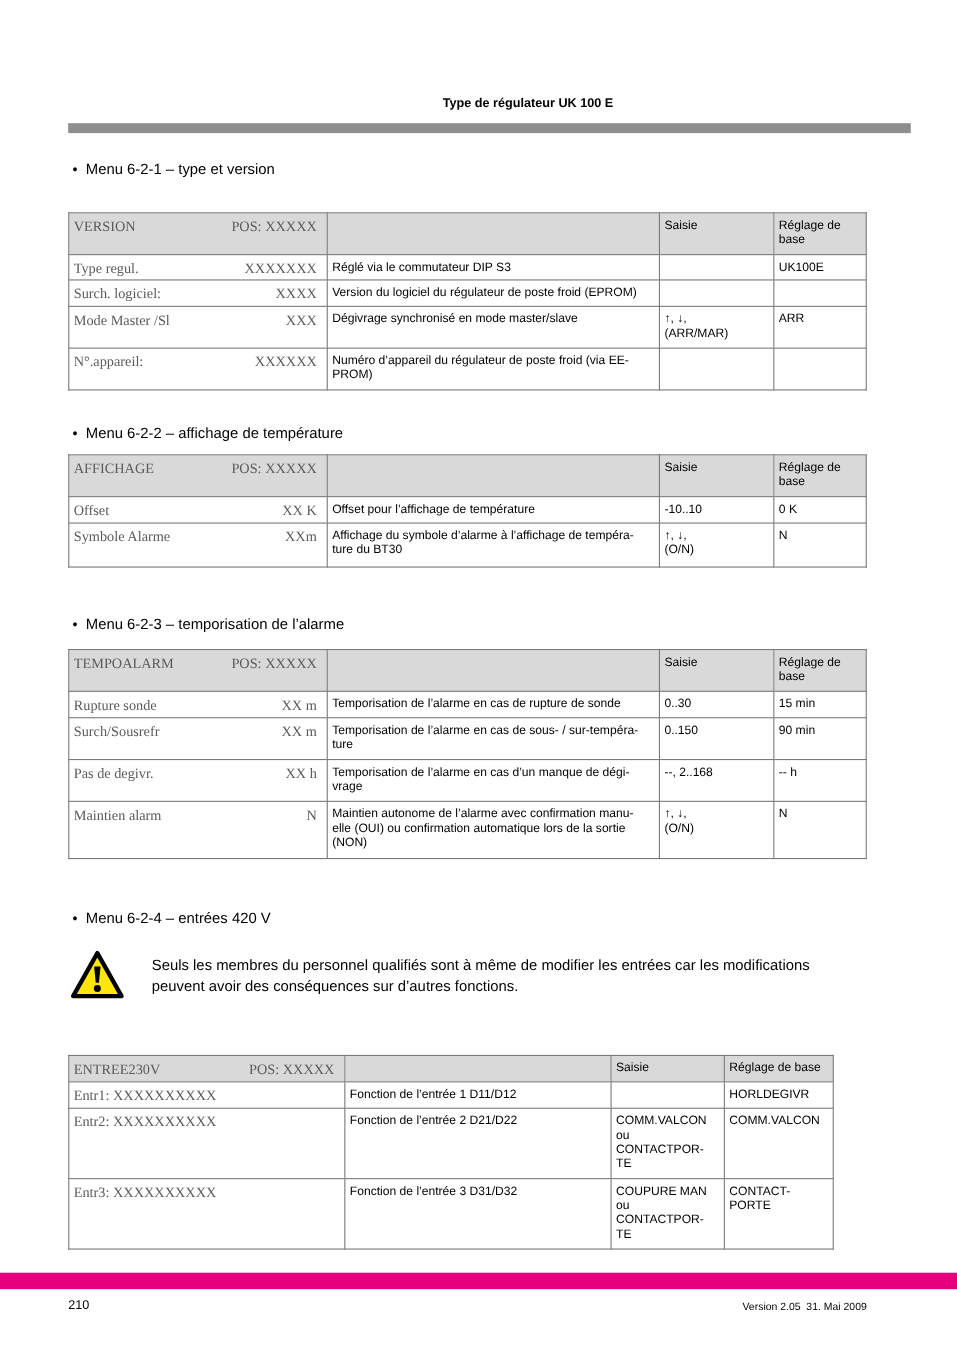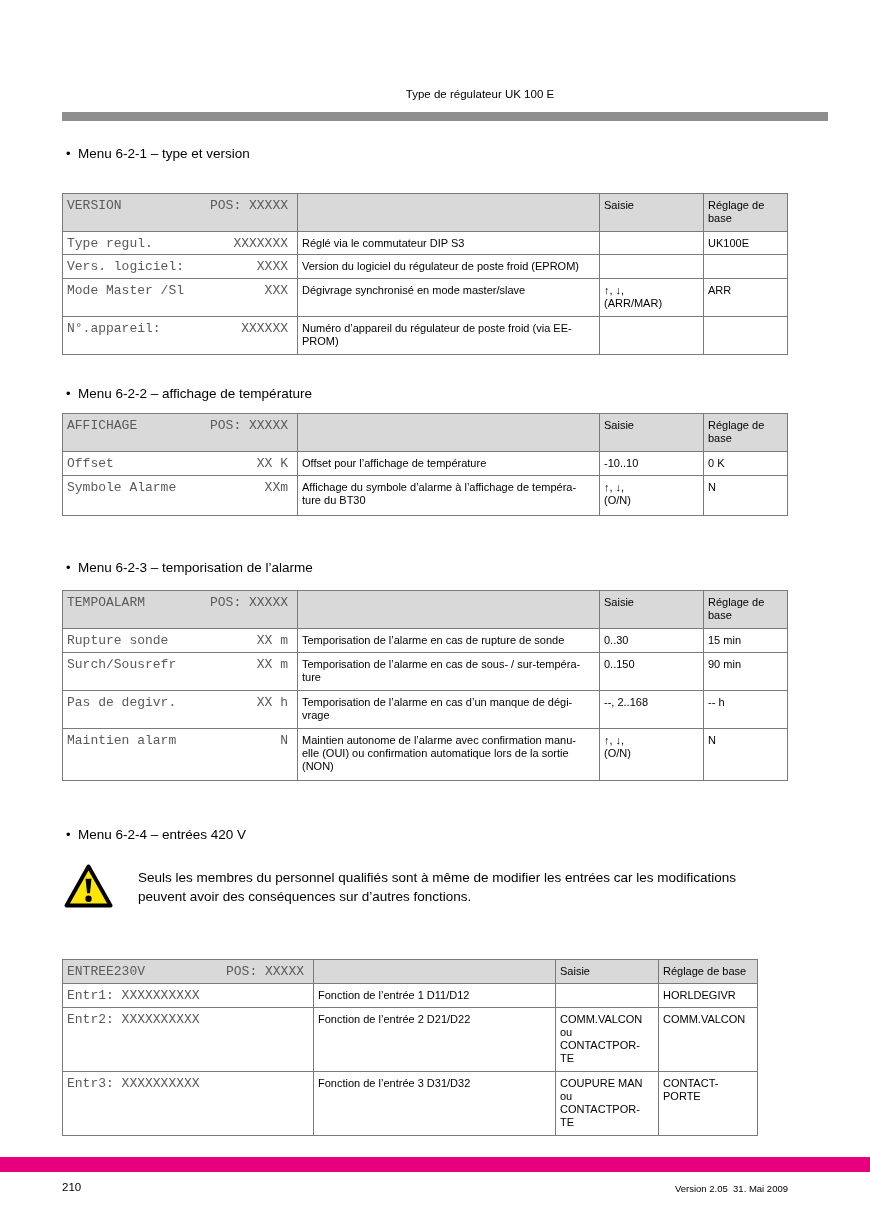--- a/index.html
+++ b/index.html
@@ -4,41 +4,41 @@
 <style>
   * { margin:0; padding:0; box-sizing:border-box; }
   html,body { background:#ffffff; }
   body {
     width:870px; height:1230px; position:relative;
     font-family:"Liberation Sans", sans-serif; color:#000;
   }
   .abs { position:absolute; }
 
   
-  .doc-title { top:88px; left:0; width:870px; text-align:center; font-size:11.5px; }
+  .doc-title { top:88px; left:0; width:870px; text-align:center; font-size:11.5px;font-weight:bold; }
   .doc-title span { position:relative; left:45px; }
   .head-rule { top:112px; left:62px; width:766px; height:9px; background:#8e8e8e; }
 
   
   .bullet { font-size:13.5px; display:flex; align-items:baseline; }
   .bullet .mark { width:12px; font-size:13px; }
   .b1 { top:146px; left:66px; }
   .b2 { top:386px; left:66px; }
   .b3 { top:560px; left:66px; }
   .b4 { top:827px; left:66px; }
 
   
   table { border-collapse:collapse; table-layout:fixed; }
   td {
     border:1px solid #7a7a7a; vertical-align:top;
     padding:5px 5px 3px 4px; font-size:11px; line-height:13px;
     white-space:pre-line; overflow:hidden;
   }
   tr.hdr td { background:#d9d9d9; }
-  .mono, .mono span { font-family:Liberation Mono, monospace; font-size:13px; color:#5a5a5a; line-height:14px; }
+  .mono, .mono span { font-family:Liberation Serif, serif; font-size:13px; color:#5a5a5a; line-height:14px; }
   .split { display:flex; justify-content:space-between; }
   .split .rt { padding-right:4px; }
   .t1 { top:193px; left:62px; }
   .t2 { top:413px; left:62px; }
   .t3 { top:590px; left:62px; }
   .t4 { top:959px; left:62px; }
   .h24 { height:24px; } .h28 { height:20px; } .h38 { height:38px; }
   .h40 { height:40px; } .h52 { height:52px; } .h64 { height:64px; }
   col.c1 { width:235px; } col.c2 { width:302px; } col.c3 { width:104px; } col.c4 { width:84px; }
   col.d1 { width:251px; } col.d2 { width:242px; } col.d3 { width:103px; } col.d4 { width:99px; }
@@ -77,21 +77,21 @@
     <td>Saisie</td>
     <td>Réglage de base</td>
   </tr>
   <tr class="h28">
     <td class="mono"><div class="split"><span>Type regul.</span><span class="rt">XXXXXXX</span></div></td>
     <td>Réglé via le commutateur DIP S3</td>
     <td></td>
     <td>UK100E</td>
   </tr>
   <tr class="h24">
-    <td class="mono"><div class="split"><span>Vers. logiciel:</span><span class="rt">XXXX</span></div></td>
+    <td class="mono"><div class="split"><span>Surch. logiciel:</span><span class="rt">XXXX</span></div></td>
     <td>Version du logiciel du régulateur de poste froid (EPROM)</td>
     <td></td>
     <td></td>
   </tr>
   <tr class="h38">
     <td class="mono"><div class="split"><span>Mode Master /Sl</span><span class="rt">XXX</span></div></td>
     <td>Dégivrage synchronisé en mode master/slave</td>
     <td>↑, ↓,
 (ARR/MAR)</td>
     <td>ARR</td>

